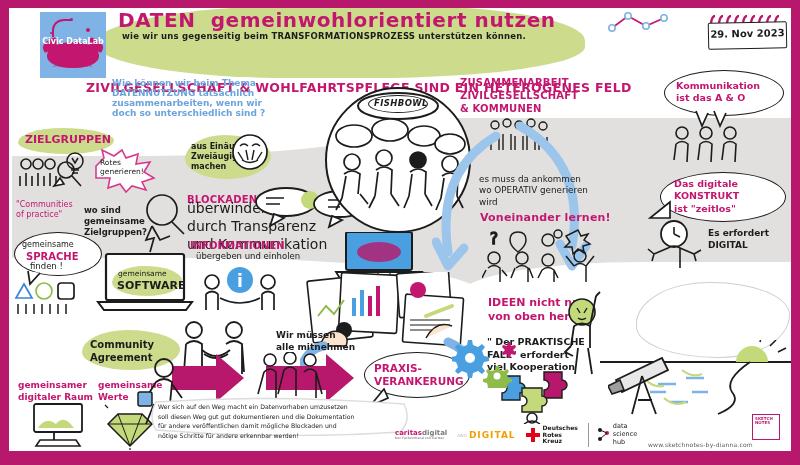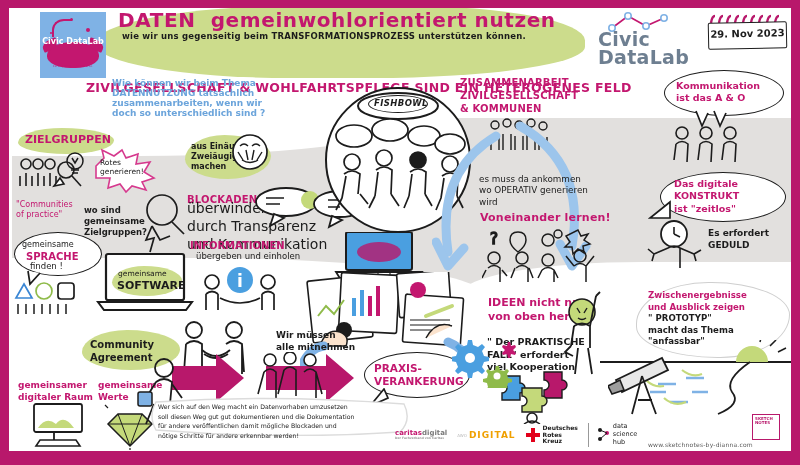--- a/index.html
+++ b/index.html
@@ -107,24 +107,20 @@
   <div class="t sub1" style="left:122px;top:32px;">wie wir uns gegenseitig beim TRANSFORMATIONSPROZESS unterstützen können.</div>
   <div class="t sub2" style="left:86px;top:49px;margin-top:32px;">ZIVILGESELLSCHAFT &amp; WOHLFAHRTSPFLEGE SIND EIN HETEROGENES FELD</div>
 
   <svg class="wm-graph" viewBox="0 0 76 24">
     <polyline points="6,18 22,6 40,16 58,8" fill="none" stroke="#c3176f" stroke-width="1.6"></polyline>
     <circle cx="6" cy="18" r="3.2" fill="#fff" stroke="#7fb2e5" stroke-width="1.6"></circle>
     <circle cx="22" cy="6" r="3.2" fill="#fff" stroke="#7fb2e5" stroke-width="1.6"></circle>
     <circle cx="40" cy="16" r="3.2" fill="#fff" stroke="#7fb2e5" stroke-width="1.6"></circle>
     <circle cx="58" cy="8" r="3.2" fill="#fff" stroke="#7fb2e5" stroke-width="1.6"></circle>
   </svg>
-  <div class="wordmark">
-    <span>Civic</span><br>
-    <span>DataLab</span>
-  </div>
 
   <svg class="date-rings" viewBox="0 0 82 10">
     <g stroke="#b8186b" stroke-width="2.4" fill="none">
       <path d="M5 9 q1 -7 4 -7"></path>
         <path d="M13 9 q1 -7 4 -7"></path>
         <path d="M21 9 q1 -7 4 -7"></path>
       <path d="M29 9 q1 -7 4 -7"></path>
         <path d="M37 9 q1 -7 4 -7"></path>
         <path d="M45 9 q1 -7 4 -7"></path>
       <path d="M53 9 q1 -7 4 -7"></path>
@@ -353,28 +349,23 @@
 
   <svg style="position:absolute;left:640px;top:218px;width:70px;height:52px;" viewBox="0 0 70 52">
     <circle cx="34" cy="16" r="13" fill="#fff" stroke="#1c1c1c" stroke-width="1.8"></circle>
     <g stroke="#1c1c1c" stroke-width="1.6" fill="none">
       <path d="M34 16 v-7 M34 16 l6 3"></path>
       <path d="M28 30 q6 -4 12 0 l0 20 M28 30 l-14 6 M40 30 l14 6"></path>
       <path d="M14 36 l-6 -5 M14 36 l-2 7 M54 36 l7 -4 M54 36 l2 7"></path>
     </g>
   </svg>
   <div class="t black bold" style="left:708px;top:228px;font-size:9px;line-height:1.3;">Es erfordert
-GEDULD</div>
+DIGITAL</div>
 
   <div class="cloud" style="left:636px;top:282px;width:152px;height:74px;"></div>
-  <div class="t" style="left:648px;top:290px;font-size:8.6px;line-height:1.35;"><span class="magenta bold">Zwischenergebnisse
-und Ausblick zeigen</span>
-<span class="black bold">" PROTOTYP"
-macht das Thema
-"anfassbar"</span></div>
 
   <svg style="position:absolute;left:600px;top:340px;width:192px;height:76px;" viewBox="0 0 192 76">
     <path d="M0 22 H192" stroke="#1c1c1c" stroke-width="2"></path>
     <path d="M136 22 a16 16 0 0 1 32 0 z" fill="#c4d97a"></path>
     <g stroke="#1c1c1c" stroke-width="1.5">
       <path d="M170 6 l6 -6 M178 12 l8 -4 M160 2 l2 -8"></path>
     </g>
     <path d="M150 22 q-26 18 -18 30 q10 12 -14 22" fill="none" stroke="#1c1c1c" stroke-width="1.8"></path>
     <g stroke="#7fb2e5" stroke-width="2.4" fill="none">
       <path d="M58 44 h18 M50 52 h16 M86 38 h18 M92 52 h16 M70 62 h18"></path>

